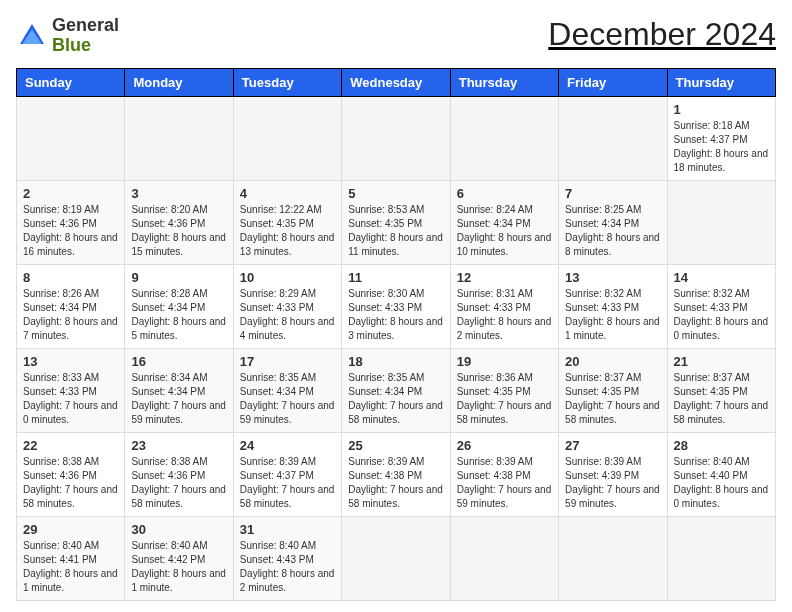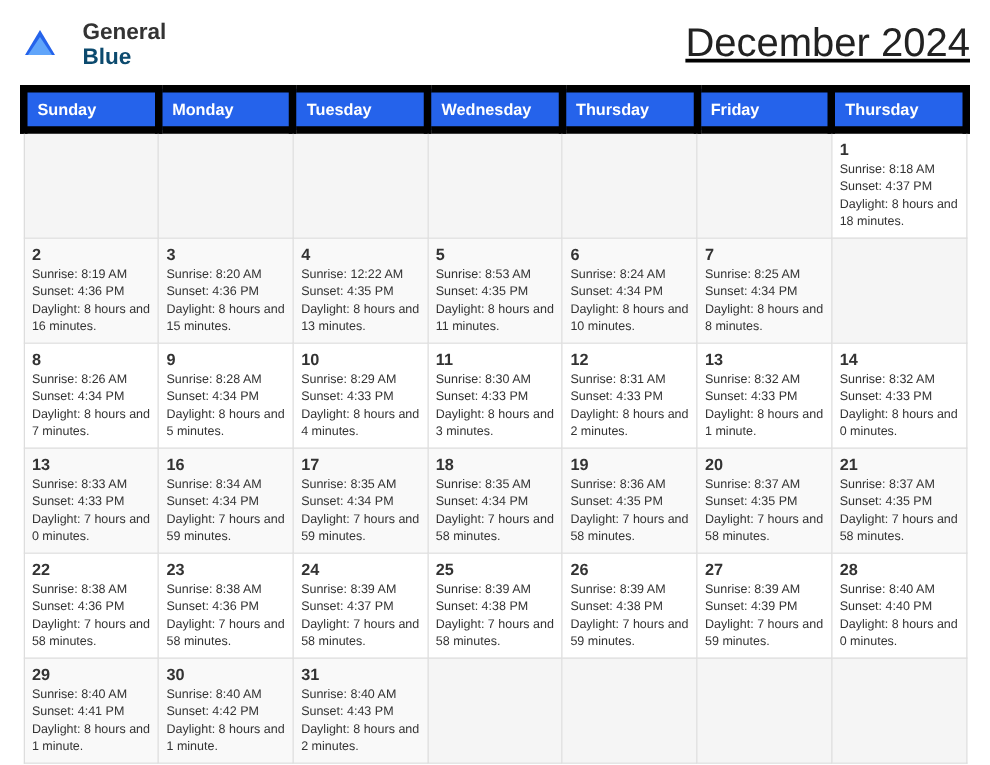--- a/index.html
+++ b/index.html
@@ -12,29 +12,29 @@
     }
     .header {
       display: flex;
       justify-content: space-between;
       align-items: flex-start;
       margin-bottom: 12px;
     }
     .logo {
       display: flex;
       align-items: center;
-      gap: 18px;
+      gap: 4px;
     }
     .logo-text {
       font-size: 18px;
       font-weight: bold;
       line-height: 1.1;
     }
     .logo-general { color: #333; }
-    .logo-blue { color: #0c4a6e; }
+    .logo-blue { color: #4d7c0f; }
     .logo-icon {
       width: 32px;
       height: 32px;
     }
     .title-block {
       text-align: right;
       text-decoration: underline;
     }
     .month-title {
       font-size: 32px;
@@ -49,21 +49,21 @@
       width: 100%;
       border-collapse: collapse;
     }
     .calendar th {
       background: #2563eb;
       color: #fff;
       font-size: 13px;
       font-weight: bold;
       padding: 6px 8px;
       text-align: left;
-      border: 6px solid #000000;
+      border: 1px solid #000000;
     }
     .calendar td {
       vertical-align: top;
       padding: 5px 6px;
       border: 1px solid #ddd;
       width: calc(100% / 7);
       font-size: 10.5px;
       color: #333;
       background: #fff;
       min-height: 80px;

